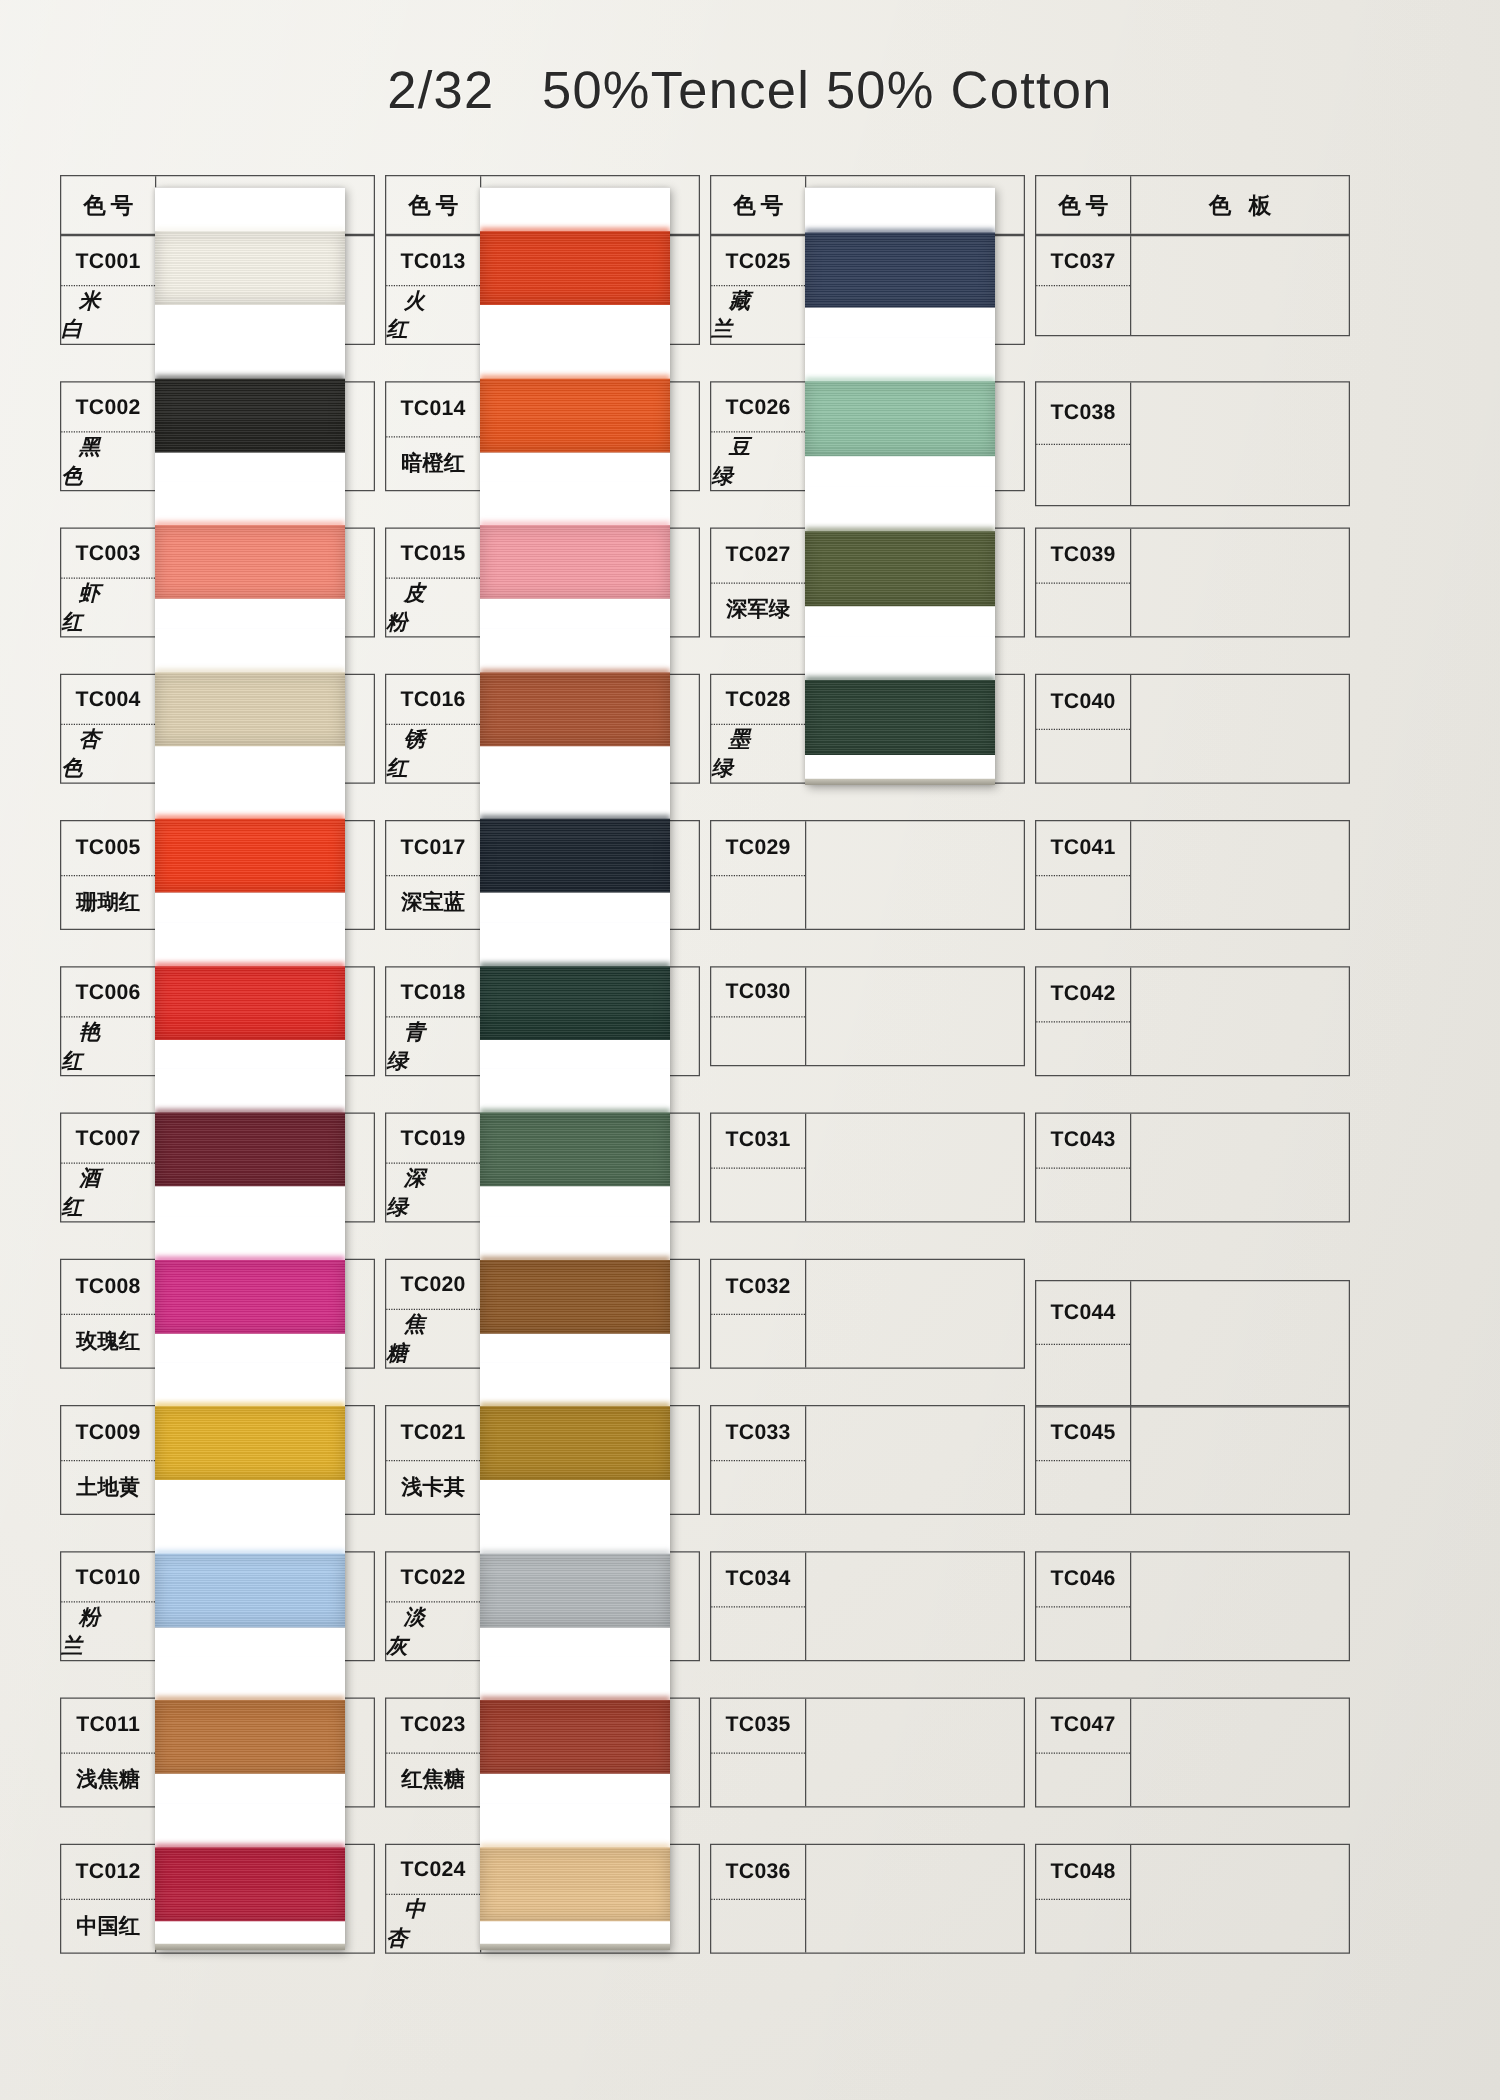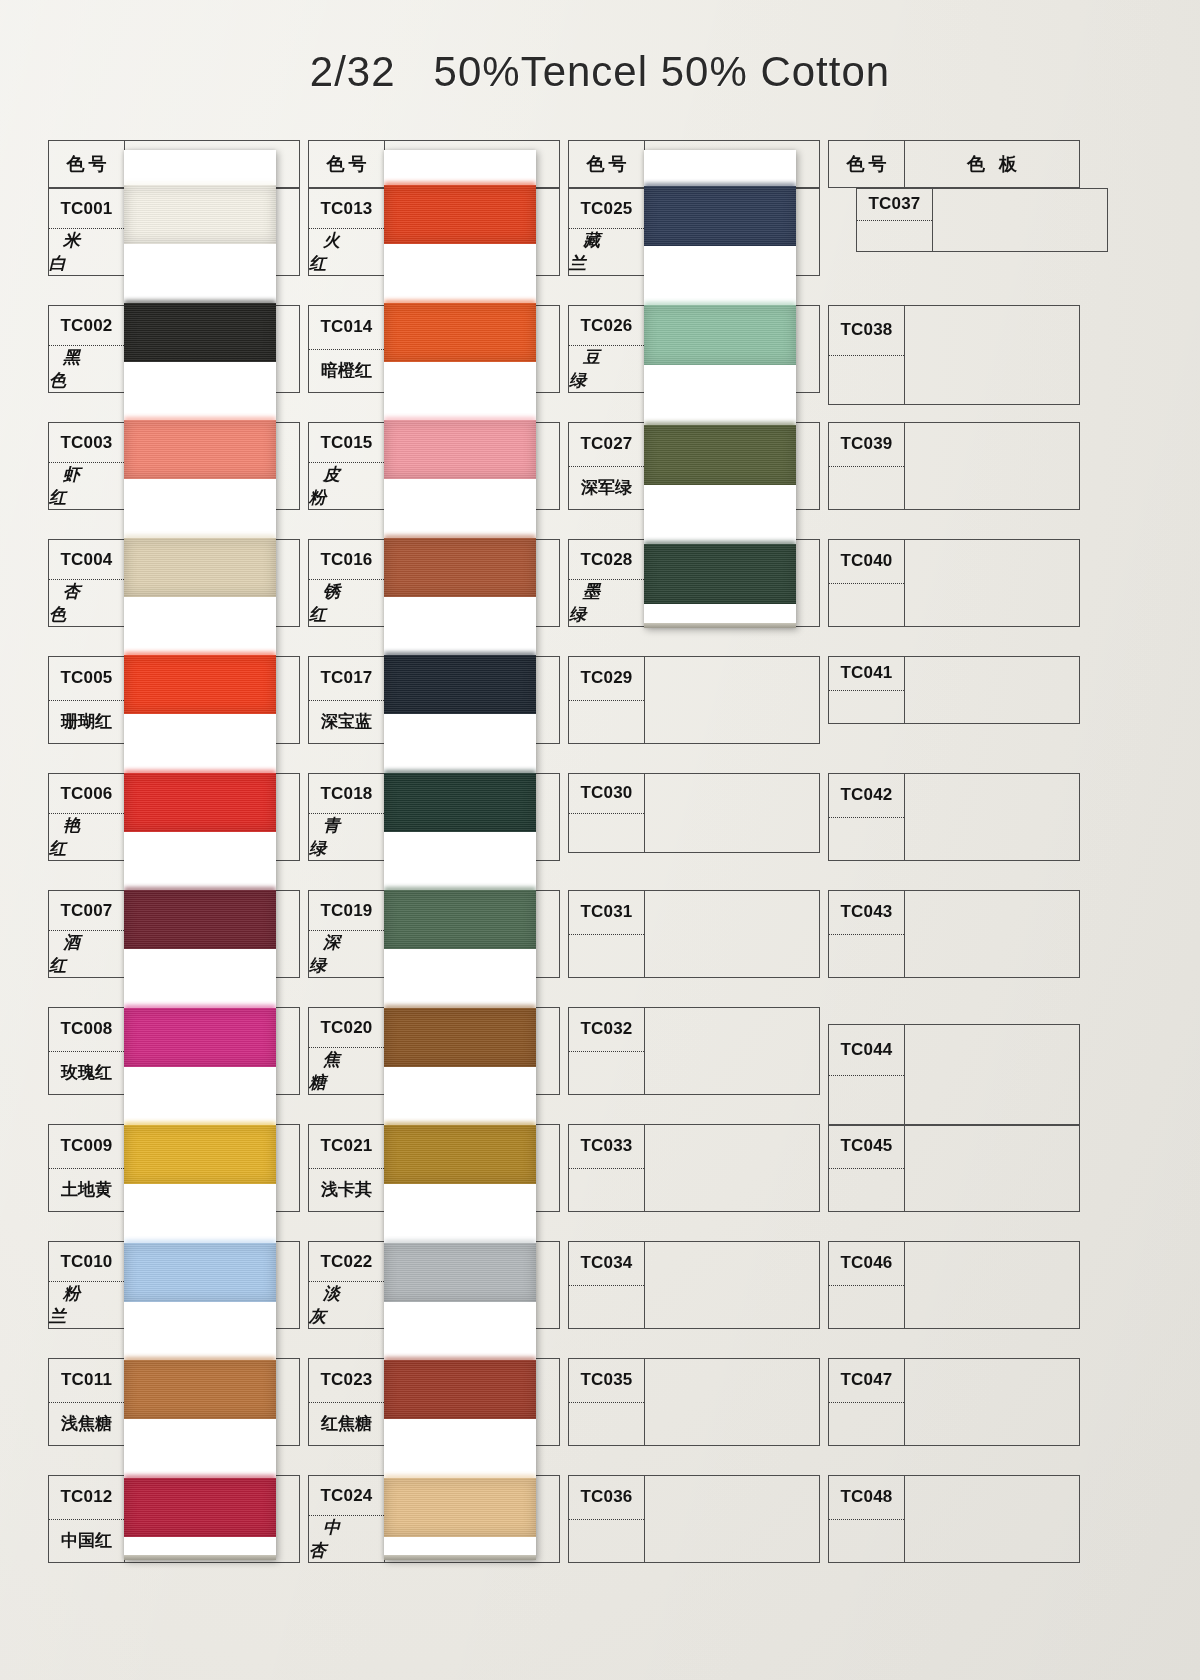--- a/index.html
+++ b/index.html
@@ -425,21 +425,21 @@
           <div class="swatch-box"></div>
         </div>
       </div>
       <div class="col" data-col="3">
         <div class="cell hdr" style="top: 0px;">
           <div class="code-box">
             <div class="code">色号</div>
           </div>
           <div class="swatch-box">色板</div>
         </div>
-        <div class="cell" style="top: 48px; height: 64px; margin-left: 28px;">
+        <div class="cell" style="top: 48px; height: 81px;">
           <div class="code-box">
             <div class="code">TC037</div>
             <div class="name"></div>
           </div>
           <div class="swatch-box"></div>
         </div>
         <div class="cell" style="top: 165px; height: 100px;">
           <div class="code-box">
             <div class="code">TC038</div>
             <div class="name"></div>
@@ -453,21 +453,21 @@
           </div>
           <div class="swatch-box"></div>
         </div>
         <div class="cell" style="top: 399px; height: 88px;">
           <div class="code-box">
             <div class="code">TC040</div>
             <div class="name"></div>
           </div>
           <div class="swatch-box"></div>
         </div>
-        <div class="cell" style="top: 516px; height: 68px;">
+        <div class="cell" style="top: 516px; height: 88px;">
           <div class="code-box">
             <div class="code">TC041</div>
             <div class="name"></div>
           </div>
           <div class="swatch-box"></div>
         </div>
         <div class="cell" style="top: 633px; height: 88px;">
           <div class="code-box">
             <div class="code">TC042</div>
             <div class="name"></div>

